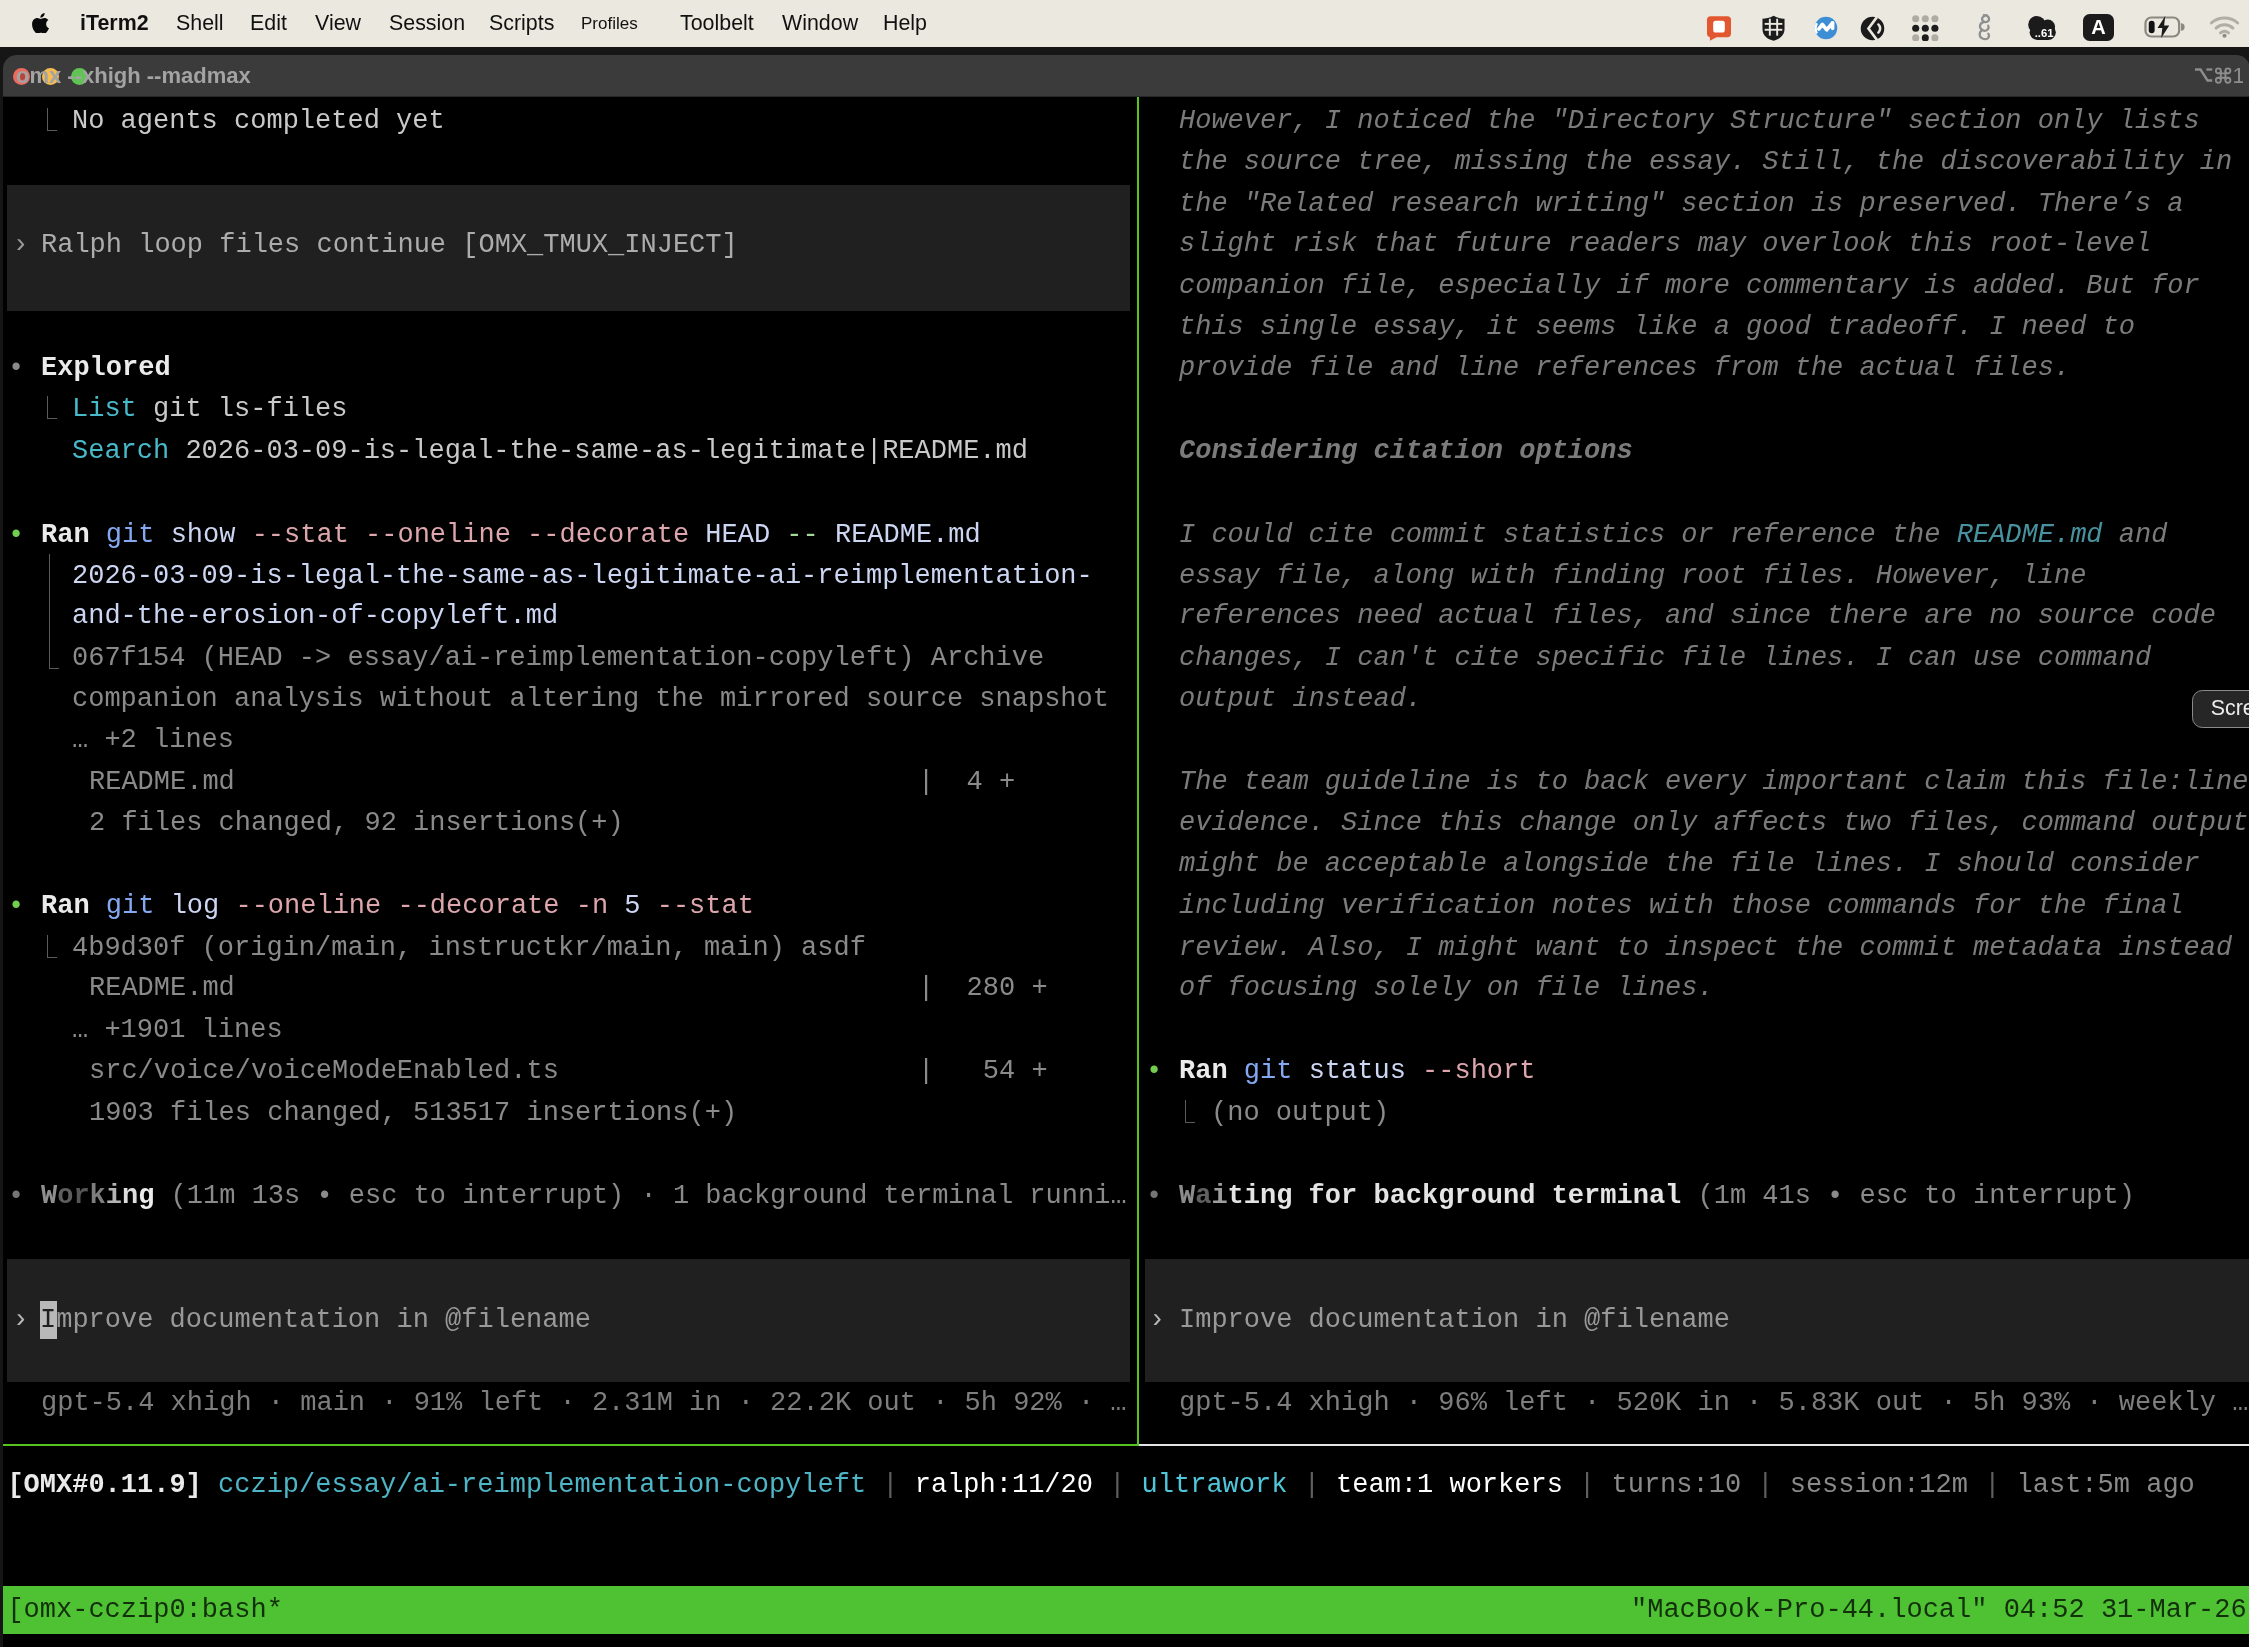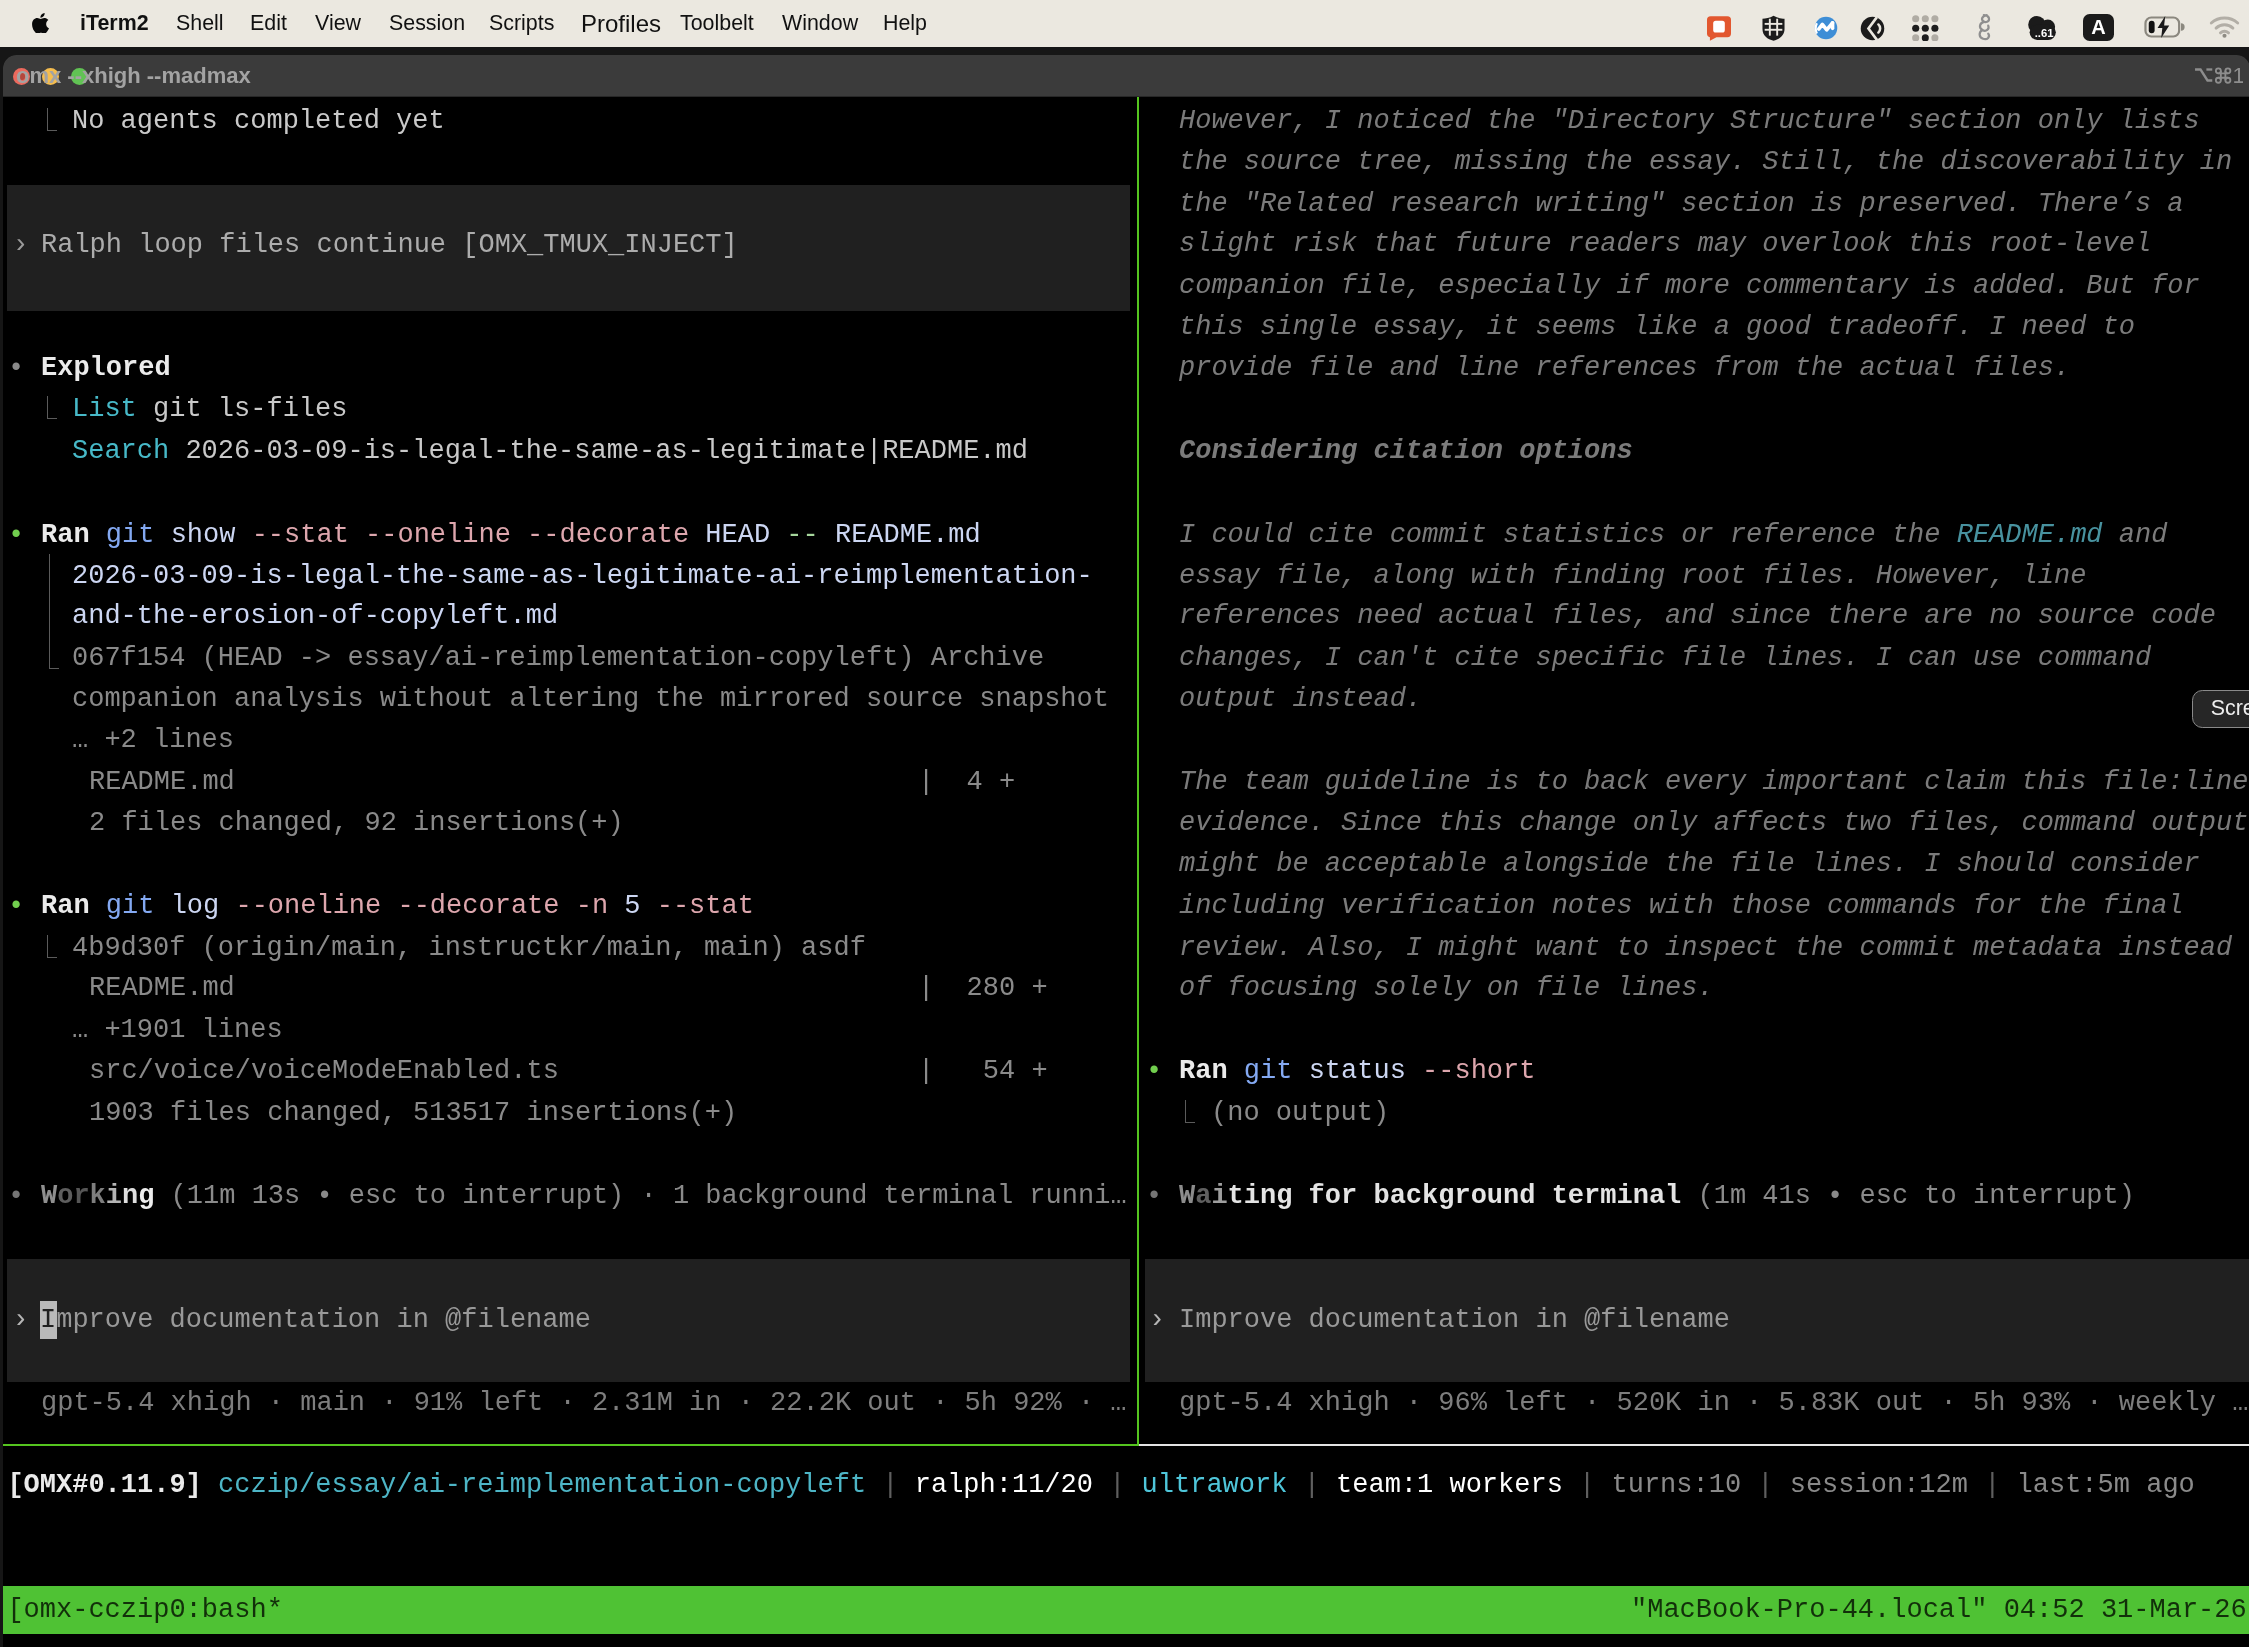--- a/index.html
+++ b/index.html
@@ -26,21 +26,21 @@
 <div style="position:absolute;left:0;top:0;width:2250px;height:47px;background:#ebe8e0"></div>
 <svg style="position:absolute;left:32px;top:12.5px" width="17" height="20.7" viewBox="0 0 814 1000">
     <path fill="#0a0a0a" d="M788.1 340.9c-5.8 4.5-108.2 62.2-108.2 190.5 0 148.4 130.3 200.9 134.2 202.2-.6 3.2-20.7 71.9-68.7 141.9-42.8 61.6-87.5 123.1-155.5 123.1s-85.5-39.5-164-39.5c-76.5 0-103.7 40.8-165.9 40.8s-105.6-57-155.5-127C46.7 790.7 0 663 0 541.8c0-194.4 126.4-297.5 250.8-297.5 66.1 0 121.2 43.4 162.7 43.4 39.5 0 101.1-46 176.3-46 28.5 0 130.9 2.6 198.3 99.2zm-234-181.5c31.1-36.9 53.1-88.1 53.1-139.3 0-7.1-.6-14.3-1.9-20.1-50.6 1.9-110.8 33.7-147.1 75.8-28.5 32.4-55.1 83.6-55.1 135.5 0 7.8 1.3 15.6 1.9 18.1 3.2.6 8.4 1.3 13.6 1.3 45.4 0 102.5-30.4 135.5-71.3z"></path>
   </svg>
 <div class="sans" style="position:absolute;left:80px;top:0;height:47px;line-height:47px;font-weight:bold;font-size:21.4px;color:#111">iTerm2</div>
 <div class="sans" style="position:absolute;left:176px;top:0;height:47px;line-height:47px;font-size:21.4px;color:#111">Shell</div>
 <div class="sans" style="position:absolute;left:250px;top:0;height:47px;line-height:47px;font-size:21.4px;color:#111">Edit</div>
 <div class="sans" style="position:absolute;left:315px;top:0;height:47px;line-height:47px;font-size:21.4px;color:#111">View</div>
 <div class="sans" style="position:absolute;left:389px;top:0;height:47px;line-height:47px;font-size:21.4px;color:#111">Session</div>
 <div class="sans" style="position:absolute;left:489px;top:0;height:47px;line-height:47px;font-size:21.4px;color:#111">Scripts</div>
-<div class="sans" style="position:absolute;left:581px;top:0;height:57px;line-height:47px;font-size:24px;color:#111">Profiles</div>
+<div class="sans" style="position:absolute;left:581px;top:0;height:57px;line-height:47px;font-size:17px;color:#111">Profiles</div>
 <div class="sans" style="position:absolute;left:680px;top:0;height:33px;line-height:47px;font-size:21.4px;color:#111">Toolbelt</div>
 <div class="sans" style="position:absolute;left:782px;top:0;height:29px;line-height:47px;font-size:21.4px;color:#111">Window</div>
 <div class="sans" style="position:absolute;left:883px;top:0;height:47px;line-height:47px;font-size:21.4px;color:#111">Help</div>
 <svg style="position:absolute;left:1707px;top:15.5px" width="24" height="25" viewBox="0 0 33 34">
     <path fill="#e2572f" d="M5 0 h23 a5 5 0 0 1 5 5 v19 a5 5 0 0 1-5 5 h-15 l-9 5 v-5 a5 5 0 0 1-4-5 v-19 a5 5 0 0 1 5-5 z"></path>
     <rect x="8.5" y="6.5" width="16" height="16" rx="3.5" fill="#fff"></rect>
   </svg>
 <svg style="position:absolute;left:1761px;top:14.8px" width="25" height="26.6" viewBox="0 0 34 36">
     <path fill="#1c1c1c" d="M17 1 C22 4 28 5 32 5 V19 C32 28 25 33 17 35 C9 33 2 28 2 19 V5 C6 5 12 4 17 1 Z"></path>
     <g stroke="#ebe8e0" stroke-width="2.6">

